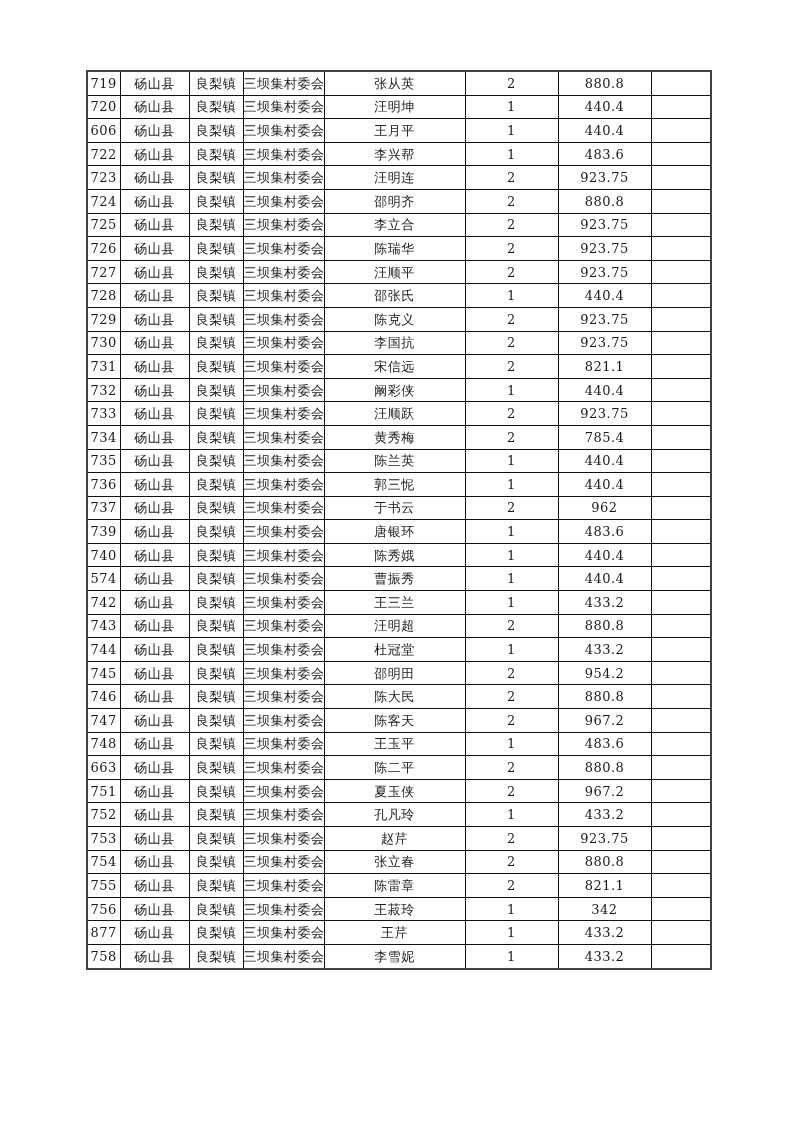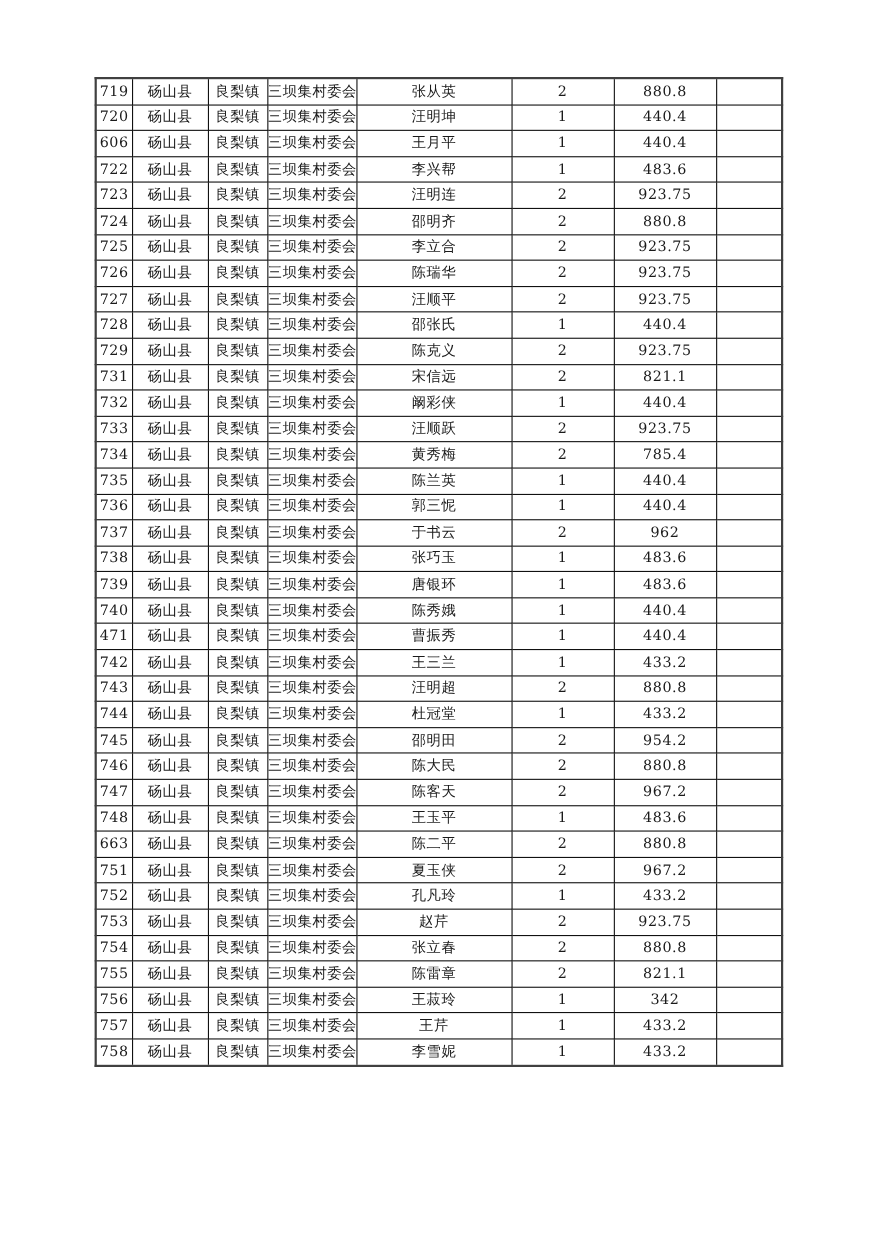--- a/index.html
+++ b/index.html
@@ -161,20 +161,30 @@
           <td class="num">729</td>
           <td>砀山县</td>
           <td>良梨镇</td>
           <td>三坝集村委会</td>
           <td>陈克义</td>
           <td class="num">2</td>
           <td class="num">923.75</td>
           <td></td>
         </tr>
         <tr>
+          <td class="num">730</td>
+          <td>砀山县</td>
+          <td>良梨镇</td>
+          <td>三坝集村委会</td>
+          <td>李国抗</td>
+          <td class="num">2</td>
+          <td class="num">923.75</td>
+          <td></td>
+        </tr>
+        <tr>
           <td class="num">731</td>
           <td>砀山县</td>
           <td>良梨镇</td>
           <td>三坝集村委会</td>
           <td>宋信远</td>
           <td class="num">2</td>
           <td class="num">821.1</td>
           <td></td>
         </tr>
         <tr>
@@ -231,160 +241,150 @@
           <td class="num">737</td>
           <td>砀山县</td>
           <td>良梨镇</td>
           <td>三坝集村委会</td>
           <td>于书云</td>
           <td class="num">2</td>
           <td class="num">962</td>
           <td></td>
         </tr>
         <tr>
-          <td class="num">738</td>
-          <td>砀山县</td>
-          <td>良梨镇</td>
-          <td>三坝集村委会</td>
-          <td>张巧玉</td>
+          <td class="num">739</td>
+          <td>砀山县</td>
+          <td>良梨镇</td>
+          <td>三坝集村委会</td>
+          <td>唐银环</td>
           <td class="num">1</td>
           <td class="num">483.6</td>
           <td></td>
         </tr>
         <tr>
-          <td class="num">739</td>
-          <td>砀山县</td>
-          <td>良梨镇</td>
-          <td>三坝集村委会</td>
-          <td>唐银环</td>
+          <td class="num">740</td>
+          <td>砀山县</td>
+          <td>良梨镇</td>
+          <td>三坝集村委会</td>
+          <td>陈秀娥</td>
+          <td class="num">1</td>
+          <td class="num">440.4</td>
+          <td></td>
+        </tr>
+        <tr>
+          <td class="num">574</td>
+          <td>砀山县</td>
+          <td>良梨镇</td>
+          <td>三坝集村委会</td>
+          <td>曹振秀</td>
+          <td class="num">1</td>
+          <td class="num">440.4</td>
+          <td></td>
+        </tr>
+        <tr>
+          <td class="num">742</td>
+          <td>砀山县</td>
+          <td>良梨镇</td>
+          <td>三坝集村委会</td>
+          <td>王三兰</td>
+          <td class="num">1</td>
+          <td class="num">433.2</td>
+          <td></td>
+        </tr>
+        <tr>
+          <td class="num">743</td>
+          <td>砀山县</td>
+          <td>良梨镇</td>
+          <td>三坝集村委会</td>
+          <td>汪明超</td>
+          <td class="num">2</td>
+          <td class="num">880.8</td>
+          <td></td>
+        </tr>
+        <tr>
+          <td class="num">744</td>
+          <td>砀山县</td>
+          <td>良梨镇</td>
+          <td>三坝集村委会</td>
+          <td>杜冠堂</td>
+          <td class="num">1</td>
+          <td class="num">433.2</td>
+          <td></td>
+        </tr>
+        <tr>
+          <td class="num">745</td>
+          <td>砀山县</td>
+          <td>良梨镇</td>
+          <td>三坝集村委会</td>
+          <td>邵明田</td>
+          <td class="num">2</td>
+          <td class="num">954.2</td>
+          <td></td>
+        </tr>
+        <tr>
+          <td class="num">746</td>
+          <td>砀山县</td>
+          <td>良梨镇</td>
+          <td>三坝集村委会</td>
+          <td>陈大民</td>
+          <td class="num">2</td>
+          <td class="num">880.8</td>
+          <td></td>
+        </tr>
+        <tr>
+          <td class="num">747</td>
+          <td>砀山县</td>
+          <td>良梨镇</td>
+          <td>三坝集村委会</td>
+          <td>陈客天</td>
+          <td class="num">2</td>
+          <td class="num">967.2</td>
+          <td></td>
+        </tr>
+        <tr>
+          <td class="num">748</td>
+          <td>砀山县</td>
+          <td>良梨镇</td>
+          <td>三坝集村委会</td>
+          <td>王玉平</td>
           <td class="num">1</td>
           <td class="num">483.6</td>
           <td></td>
         </tr>
         <tr>
-          <td class="num">740</td>
-          <td>砀山县</td>
-          <td>良梨镇</td>
-          <td>三坝集村委会</td>
-          <td>陈秀娥</td>
-          <td class="num">1</td>
-          <td class="num">440.4</td>
-          <td></td>
-        </tr>
-        <tr>
-          <td class="num">471</td>
-          <td>砀山县</td>
-          <td>良梨镇</td>
-          <td>三坝集村委会</td>
-          <td>曹振秀</td>
-          <td class="num">1</td>
-          <td class="num">440.4</td>
-          <td></td>
-        </tr>
-        <tr>
-          <td class="num">742</td>
-          <td>砀山县</td>
-          <td>良梨镇</td>
-          <td>三坝集村委会</td>
-          <td>王三兰</td>
+          <td class="num">663</td>
+          <td>砀山县</td>
+          <td>良梨镇</td>
+          <td>三坝集村委会</td>
+          <td>陈二平</td>
+          <td class="num">2</td>
+          <td class="num">880.8</td>
+          <td></td>
+        </tr>
+        <tr>
+          <td class="num">751</td>
+          <td>砀山县</td>
+          <td>良梨镇</td>
+          <td>三坝集村委会</td>
+          <td>夏玉侠</td>
+          <td class="num">2</td>
+          <td class="num">967.2</td>
+          <td></td>
+        </tr>
+        <tr>
+          <td class="num">752</td>
+          <td>砀山县</td>
+          <td>良梨镇</td>
+          <td>三坝集村委会</td>
+          <td>孔凡玲</td>
           <td class="num">1</td>
           <td class="num">433.2</td>
           <td></td>
         </tr>
         <tr>
-          <td class="num">743</td>
-          <td>砀山县</td>
-          <td>良梨镇</td>
-          <td>三坝集村委会</td>
-          <td>汪明超</td>
-          <td class="num">2</td>
-          <td class="num">880.8</td>
-          <td></td>
-        </tr>
-        <tr>
-          <td class="num">744</td>
-          <td>砀山县</td>
-          <td>良梨镇</td>
-          <td>三坝集村委会</td>
-          <td>杜冠堂</td>
-          <td class="num">1</td>
-          <td class="num">433.2</td>
-          <td></td>
-        </tr>
-        <tr>
-          <td class="num">745</td>
-          <td>砀山县</td>
-          <td>良梨镇</td>
-          <td>三坝集村委会</td>
-          <td>邵明田</td>
-          <td class="num">2</td>
-          <td class="num">954.2</td>
-          <td></td>
-        </tr>
-        <tr>
-          <td class="num">746</td>
-          <td>砀山县</td>
-          <td>良梨镇</td>
-          <td>三坝集村委会</td>
-          <td>陈大民</td>
-          <td class="num">2</td>
-          <td class="num">880.8</td>
-          <td></td>
-        </tr>
-        <tr>
-          <td class="num">747</td>
-          <td>砀山县</td>
-          <td>良梨镇</td>
-          <td>三坝集村委会</td>
-          <td>陈客天</td>
-          <td class="num">2</td>
-          <td class="num">967.2</td>
-          <td></td>
-        </tr>
-        <tr>
-          <td class="num">748</td>
-          <td>砀山县</td>
-          <td>良梨镇</td>
-          <td>三坝集村委会</td>
-          <td>王玉平</td>
-          <td class="num">1</td>
-          <td class="num">483.6</td>
-          <td></td>
-        </tr>
-        <tr>
-          <td class="num">663</td>
-          <td>砀山县</td>
-          <td>良梨镇</td>
-          <td>三坝集村委会</td>
-          <td>陈二平</td>
-          <td class="num">2</td>
-          <td class="num">880.8</td>
-          <td></td>
-        </tr>
-        <tr>
-          <td class="num">751</td>
-          <td>砀山县</td>
-          <td>良梨镇</td>
-          <td>三坝集村委会</td>
-          <td>夏玉侠</td>
-          <td class="num">2</td>
-          <td class="num">967.2</td>
-          <td></td>
-        </tr>
-        <tr>
-          <td class="num">752</td>
-          <td>砀山县</td>
-          <td>良梨镇</td>
-          <td>三坝集村委会</td>
-          <td>孔凡玲</td>
-          <td class="num">1</td>
-          <td class="num">433.2</td>
-          <td></td>
-        </tr>
-        <tr>
           <td class="num">753</td>
           <td>砀山县</td>
           <td>良梨镇</td>
           <td>三坝集村委会</td>
           <td>赵芹</td>
           <td class="num">2</td>
           <td class="num">923.75</td>
           <td></td>
         </tr>
         <tr>
@@ -411,21 +411,21 @@
           <td class="num">756</td>
           <td>砀山县</td>
           <td>良梨镇</td>
           <td>三坝集村委会</td>
           <td>王菽玲</td>
           <td class="num">1</td>
           <td class="num">342</td>
           <td></td>
         </tr>
         <tr>
-          <td class="num">757</td>
+          <td class="num">877</td>
           <td>砀山县</td>
           <td>良梨镇</td>
           <td>三坝集村委会</td>
           <td>王芹</td>
           <td class="num">1</td>
           <td class="num">433.2</td>
           <td></td>
         </tr>
         <tr>
           <td class="num">758</td>

